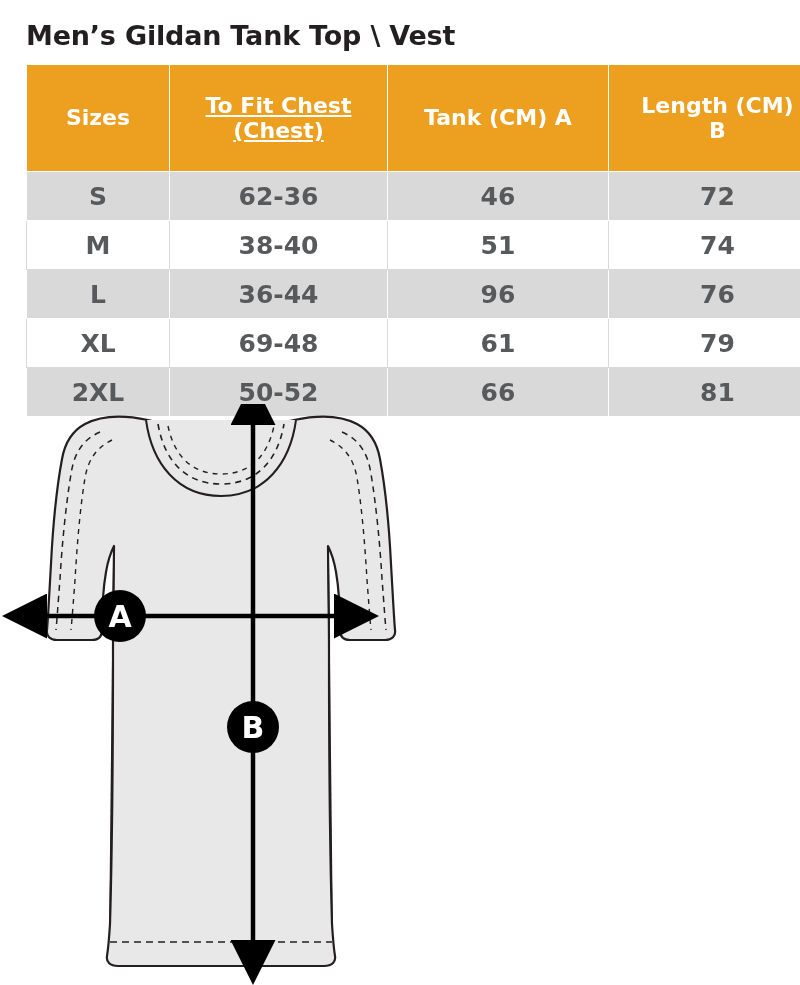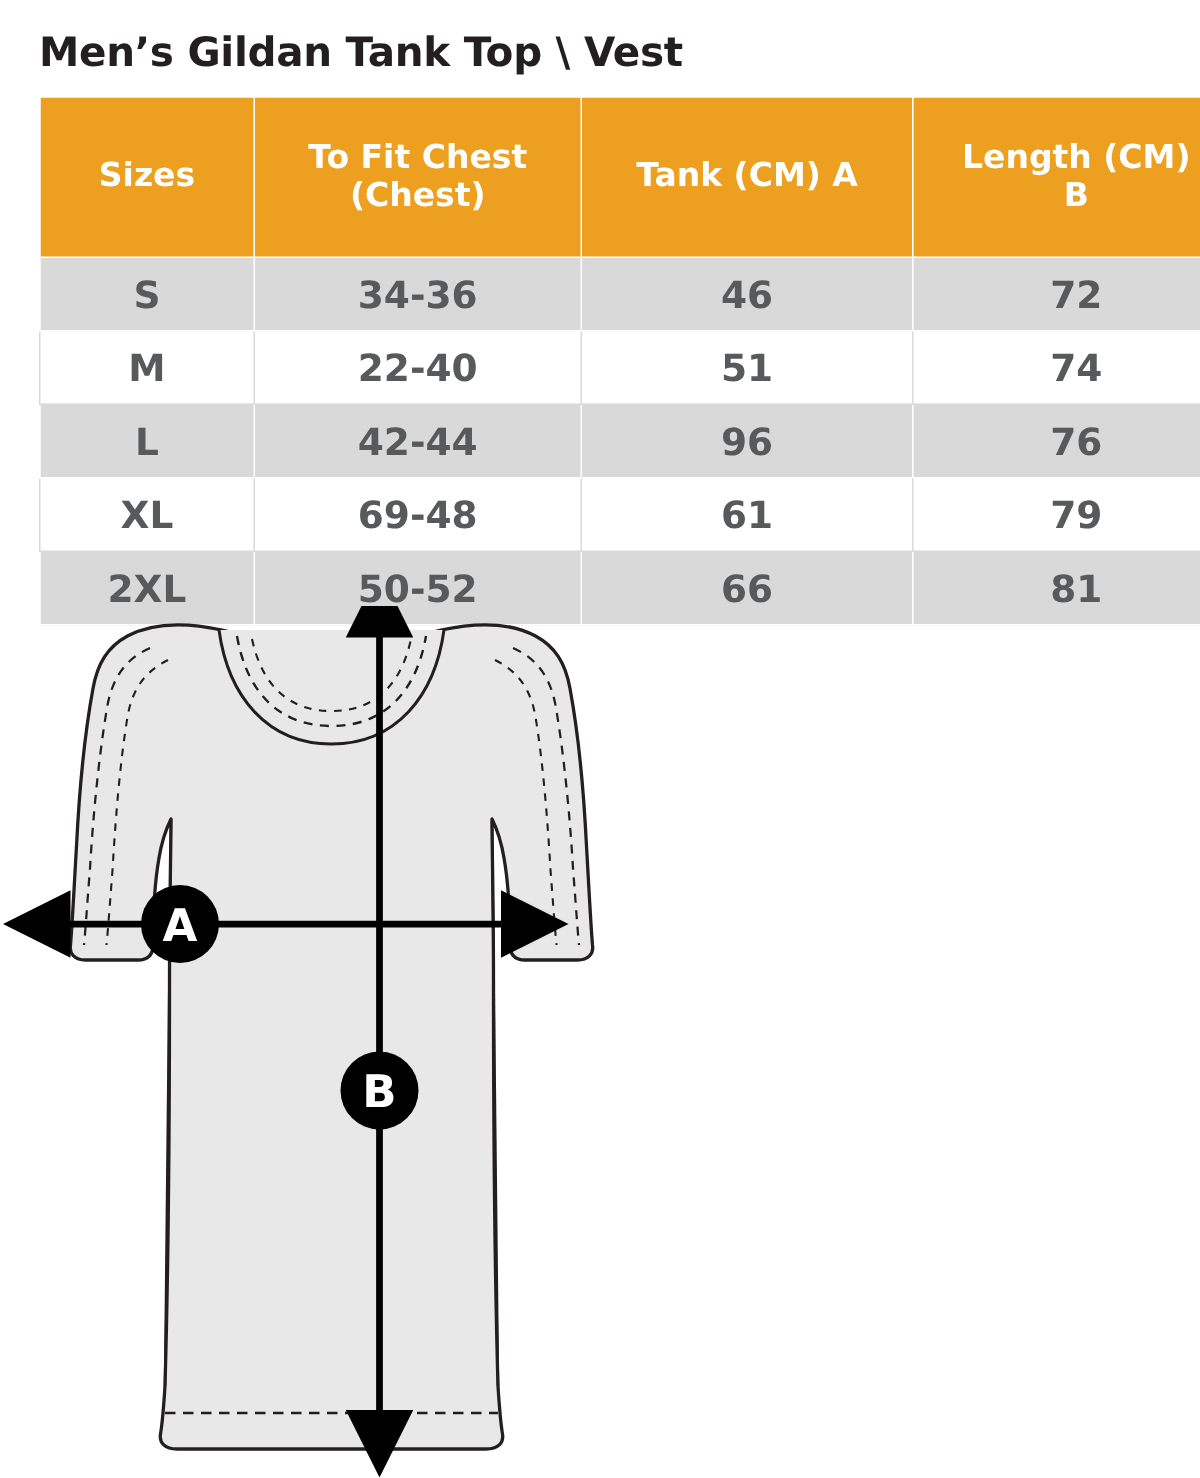--- a/index.html
+++ b/index.html
@@ -48,21 +48,21 @@
   .size-table thead th {
     background: #eda01f;
     color: #ffffff;
     font-size: 22px;
     font-weight: 700;
     height: 98px;
     line-height: 1.15;
     padding: 4px 6px;
   }
   .size-table thead th.col-sizes { width: 130px; }
-  .size-table thead th.col-chest { width: 205px; }
+  .size-table thead th.col-chest { width: 205px; text-decoration: underline; }
   .size-table thead th.col-width { width: 208px; }
   .size-table thead th.col-length { width: 205px; }
 
   .size-table tbody td {
     font-size: 25px;
     font-weight: 700;
     color: #58595b;
     height: 48px;
     padding: 0;
   }
@@ -116,33 +116,33 @@
           <th class="col-width">Tank (CM) A</th>
           <th class="col-length">
             <div>Length  (CM)</div>
             <div>B</div>
           </th>
         </tr>
       </thead>
       <tbody>
         <tr class="odd">
           <td>S</td>
-          <td>34-36</td>
+          <td>62-36</td>
           <td>46</td>
           <td>72</td>
         </tr>
         <tr class="even">
           <td>M</td>
-          <td>22-40</td>
+          <td>38-40</td>
           <td>51</td>
           <td>74</td>
         </tr>
         <tr class="odd">
           <td>L</td>
-          <td>42-44</td>
+          <td>36-44</td>
           <td>96</td>
           <td>76</td>
         </tr>
         <tr class="even">
           <td>XL</td>
           <td>69-48</td>
           <td>61</td>
           <td>79</td>
         </tr>
         <tr class="odd">

